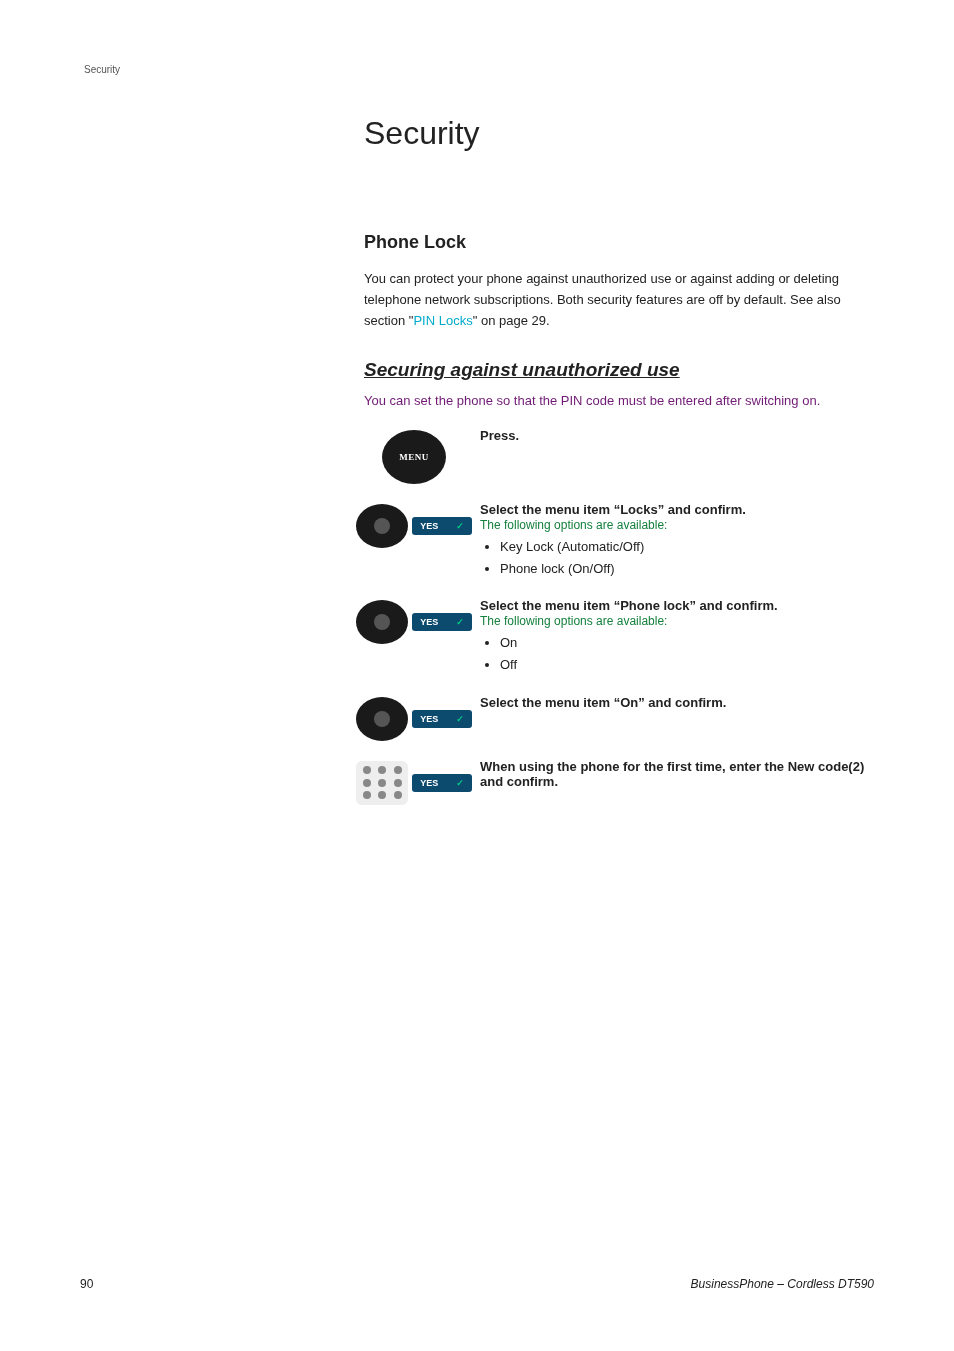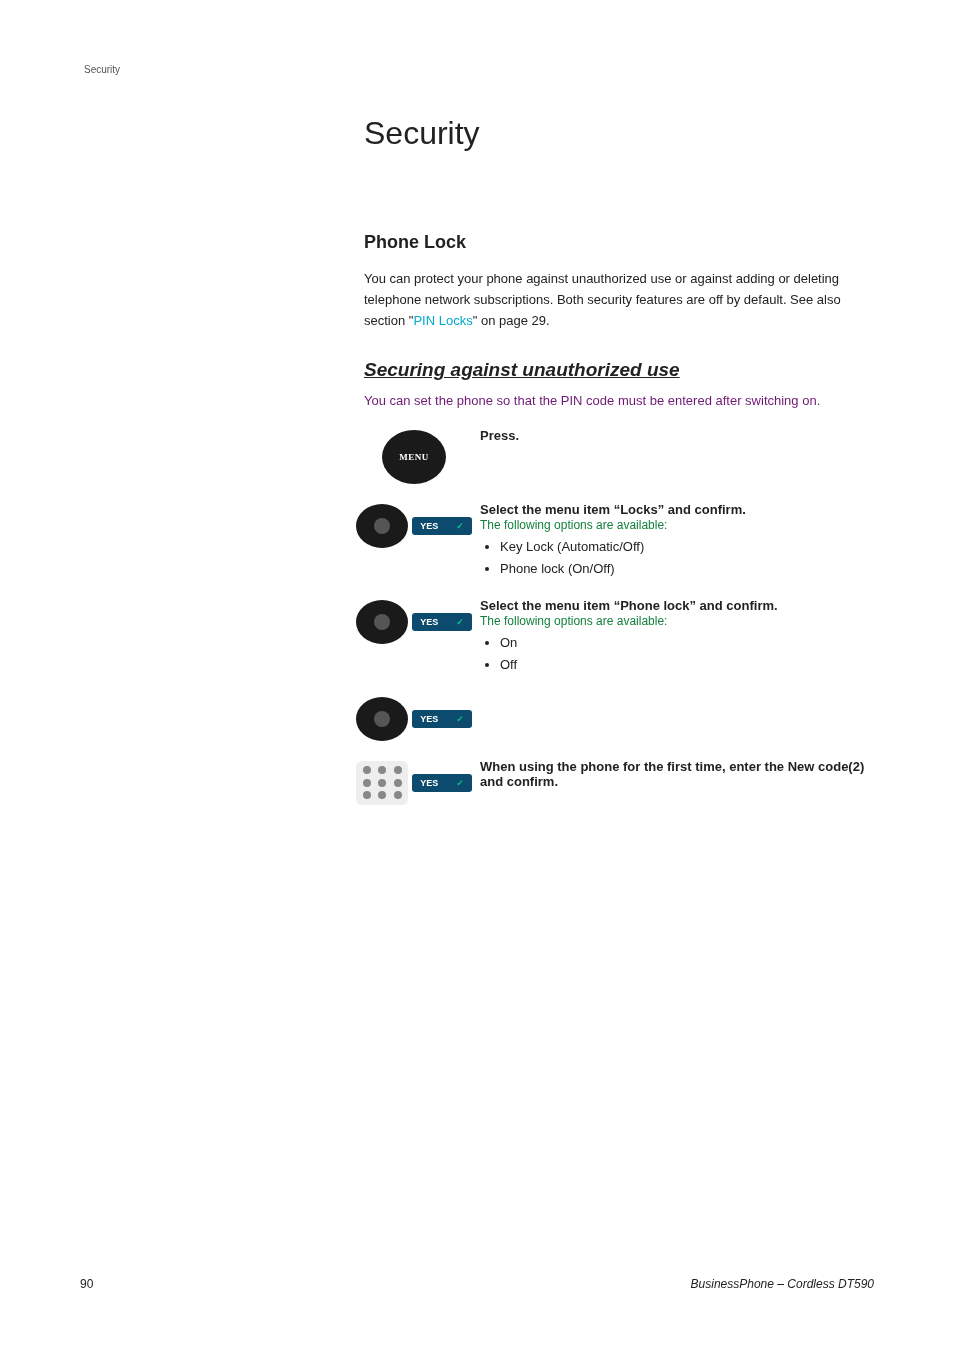--- a/index.html
+++ b/index.html
@@ -314,20 +314,23 @@
         <div class="yes-button-group">
           <div class="nav-wheel-small">
             <div class="nav-wheel-small-inner"></div>
           </div>
           <div class="yes-pill">
             <span class="yes-text">YES</span>
             <span class="yes-check">✓</span>
           </div>
         </div>
       </div>
+      <div class="step-content">
+        <span class="step-bold">Select the menu item “On” and confirm.</span>
+      </div>
     </div>
 
     <div class="step-row">
       <div class="step-icon">
         <div class="keypad-yes-group">
           <div class="keypad-icon">
             <div class="keypad-dot"></div>
             <div class="keypad-dot"></div>
             <div class="keypad-dot"></div>
             <div class="keypad-dot"></div>

